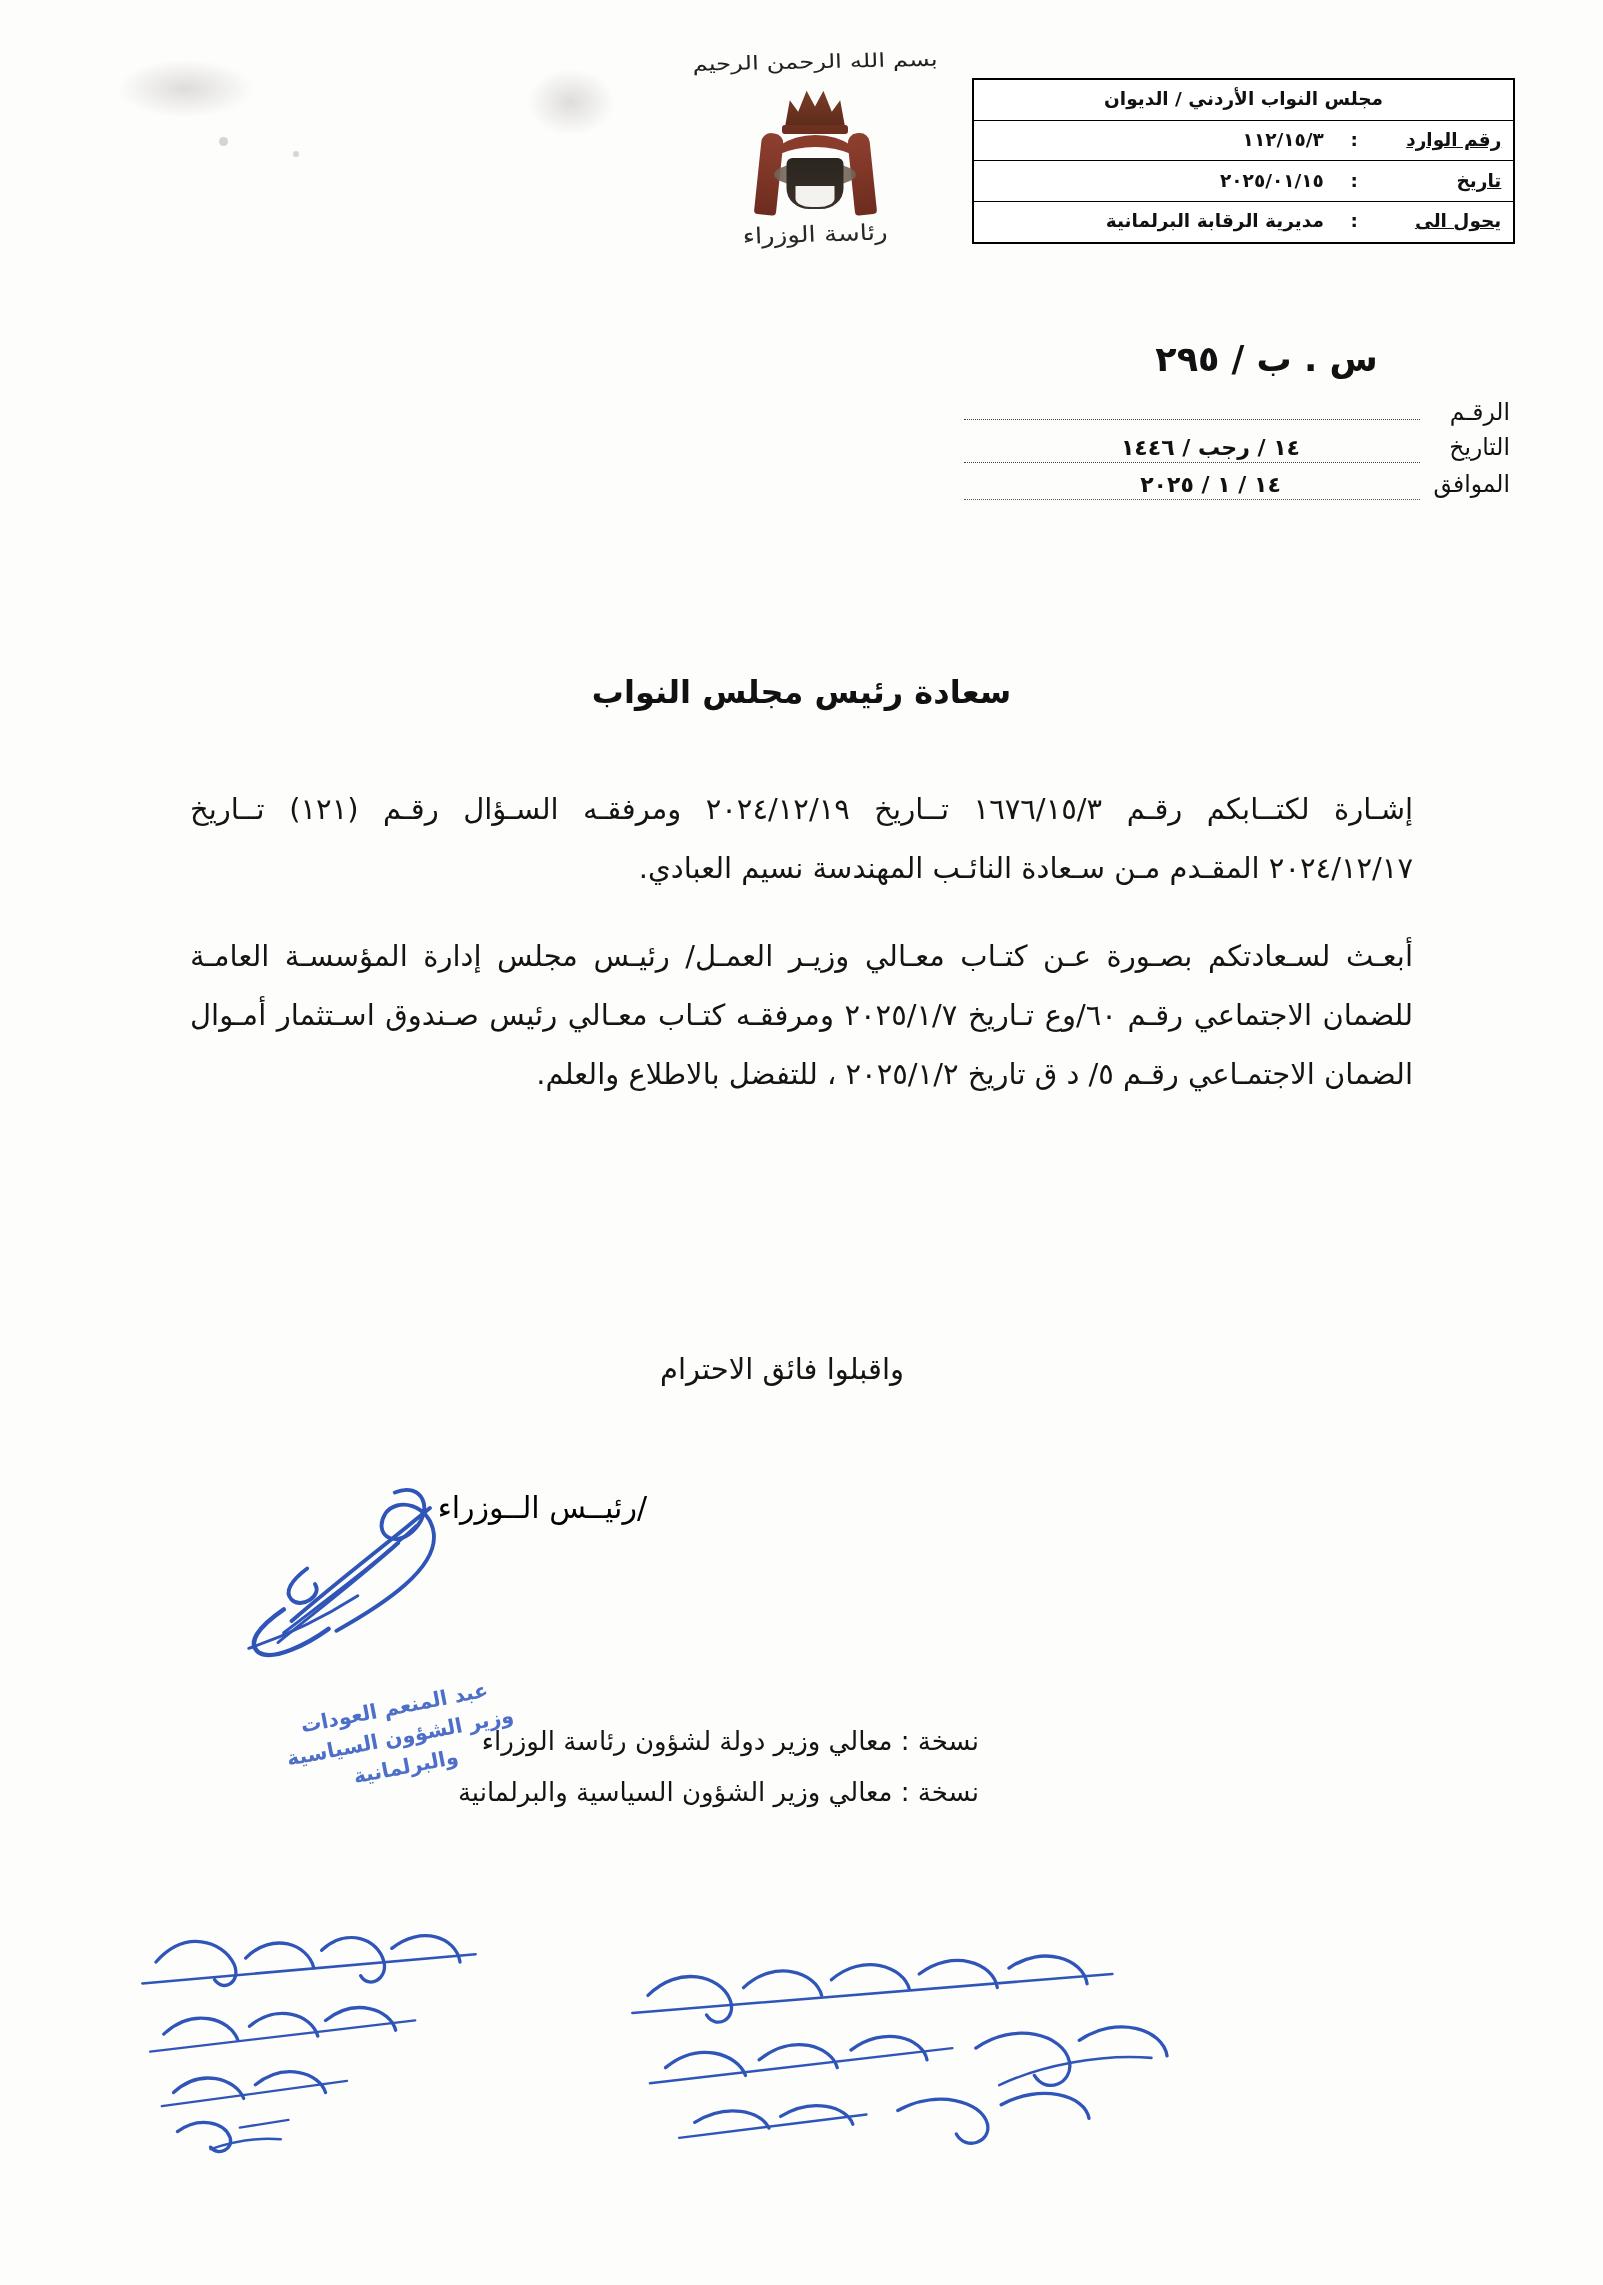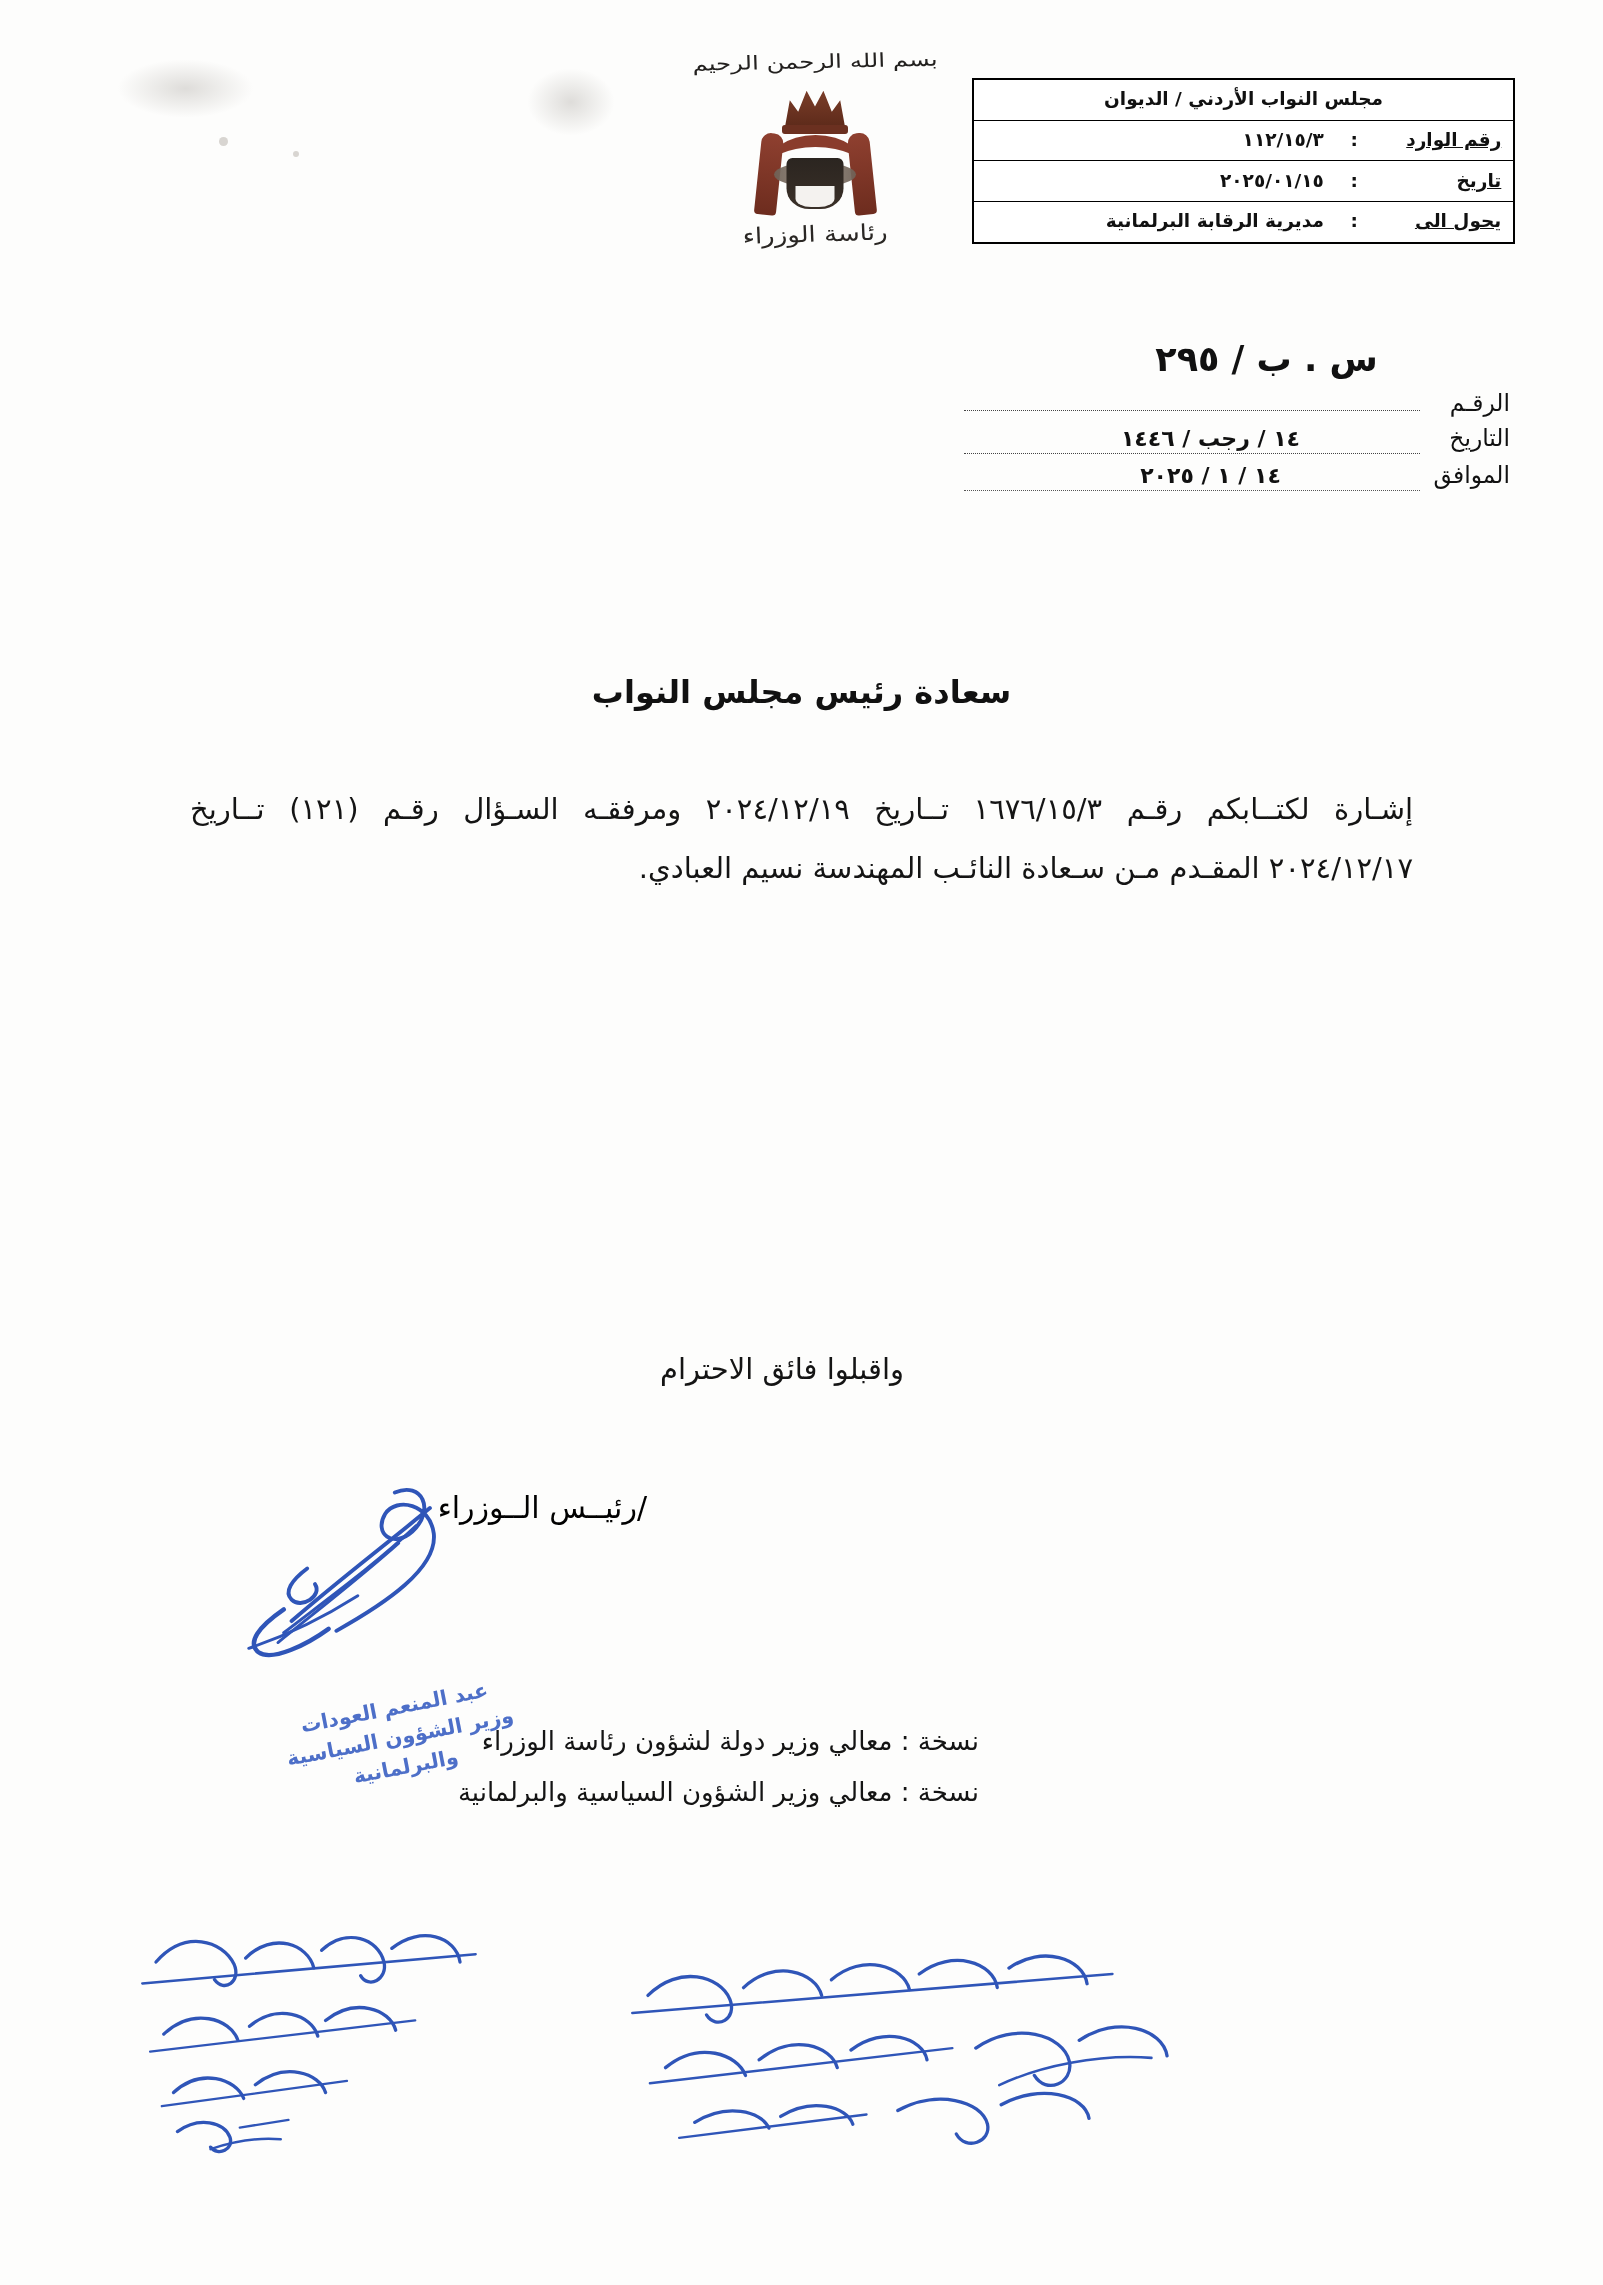--- a/index.html
+++ b/index.html
@@ -181,21 +181,21 @@
     top: 339px;
     width: 546px;
     color: #111;
   }
   .ref-serial {
     font-size: 35px;
     font-weight: 700;
     text-align: center;
     letter-spacing: 1px;
     padding-left: 59px;
-    margin-bottom: 10px;
+    margin-bottom: 19px;
   }
   .ref-row {
     display: flex;
     align-items: baseline;
     justify-content: flex-start;
     margin-bottom: 6.8px;
   }
   .ref-key {
     font-size: 23.4px;
     font-weight: 400;
@@ -369,20 +369,21 @@
     <div class="ref-row">
       <div class="ref-key">الموافق</div>
       <div class="ref-val plain">١٤ / ١ / ٢٠٢٥</div>
     </div>
   </div>
 
   <div class="addressee">سعادة رئيس مجلس النواب</div>
 
   <div class="body">
     <p class="para p1">إشـارة لكتــابكم رقـم ١٦٧٦/١٥/٣ تــاريخ ٢٠٢٤/١٢/١٩ ومرفقـه السـؤال رقـم (١٢١) تــاريخ ٢٠٢٤/١٢/١٧ المقـدم مـن سـعادة النائـب المهندسة نسيم العبادي.</p>
+    <p class="para p2">أبعـث لسـعادتكم بصـورة عـن كتـاب معـالي وزيـر العمـل/ رئيـس مجلس إدارة المؤسسـة العامـة للضمان الاجتماعي رقـم ٦٠/وع تـاريخ ٢٠٢٥/١/٧ ومرفقـه كتـاب معـالي رئيس صـندوق اسـتثمار أمـوال الضمان الاجتمـاعي رقـم ٥/ د ق تاريخ ٢٠٢٥/١/٢ ، للتفضل بالاطلاع والعلم.</p>
   </div>
 
   <div class="closing">واقبلوا فائق الاحترام</div>
 
   <div class="sign-title">/رئيــس الــوزراء</div>
 
   <svg class="signature-ink" viewBox="0 0 330 230">
     <g fill="none" stroke="#2f55b8" stroke-width="4" stroke-linecap="round">
       <path d="M210 18 C 238 6, 252 36, 228 58 C 208 76, 188 60, 200 40 C 212 22, 246 30, 250 60 C 254 96, 200 132, 150 160"></path>
       <path d="M246 34 C 200 72, 150 110, 104 150"></path>

